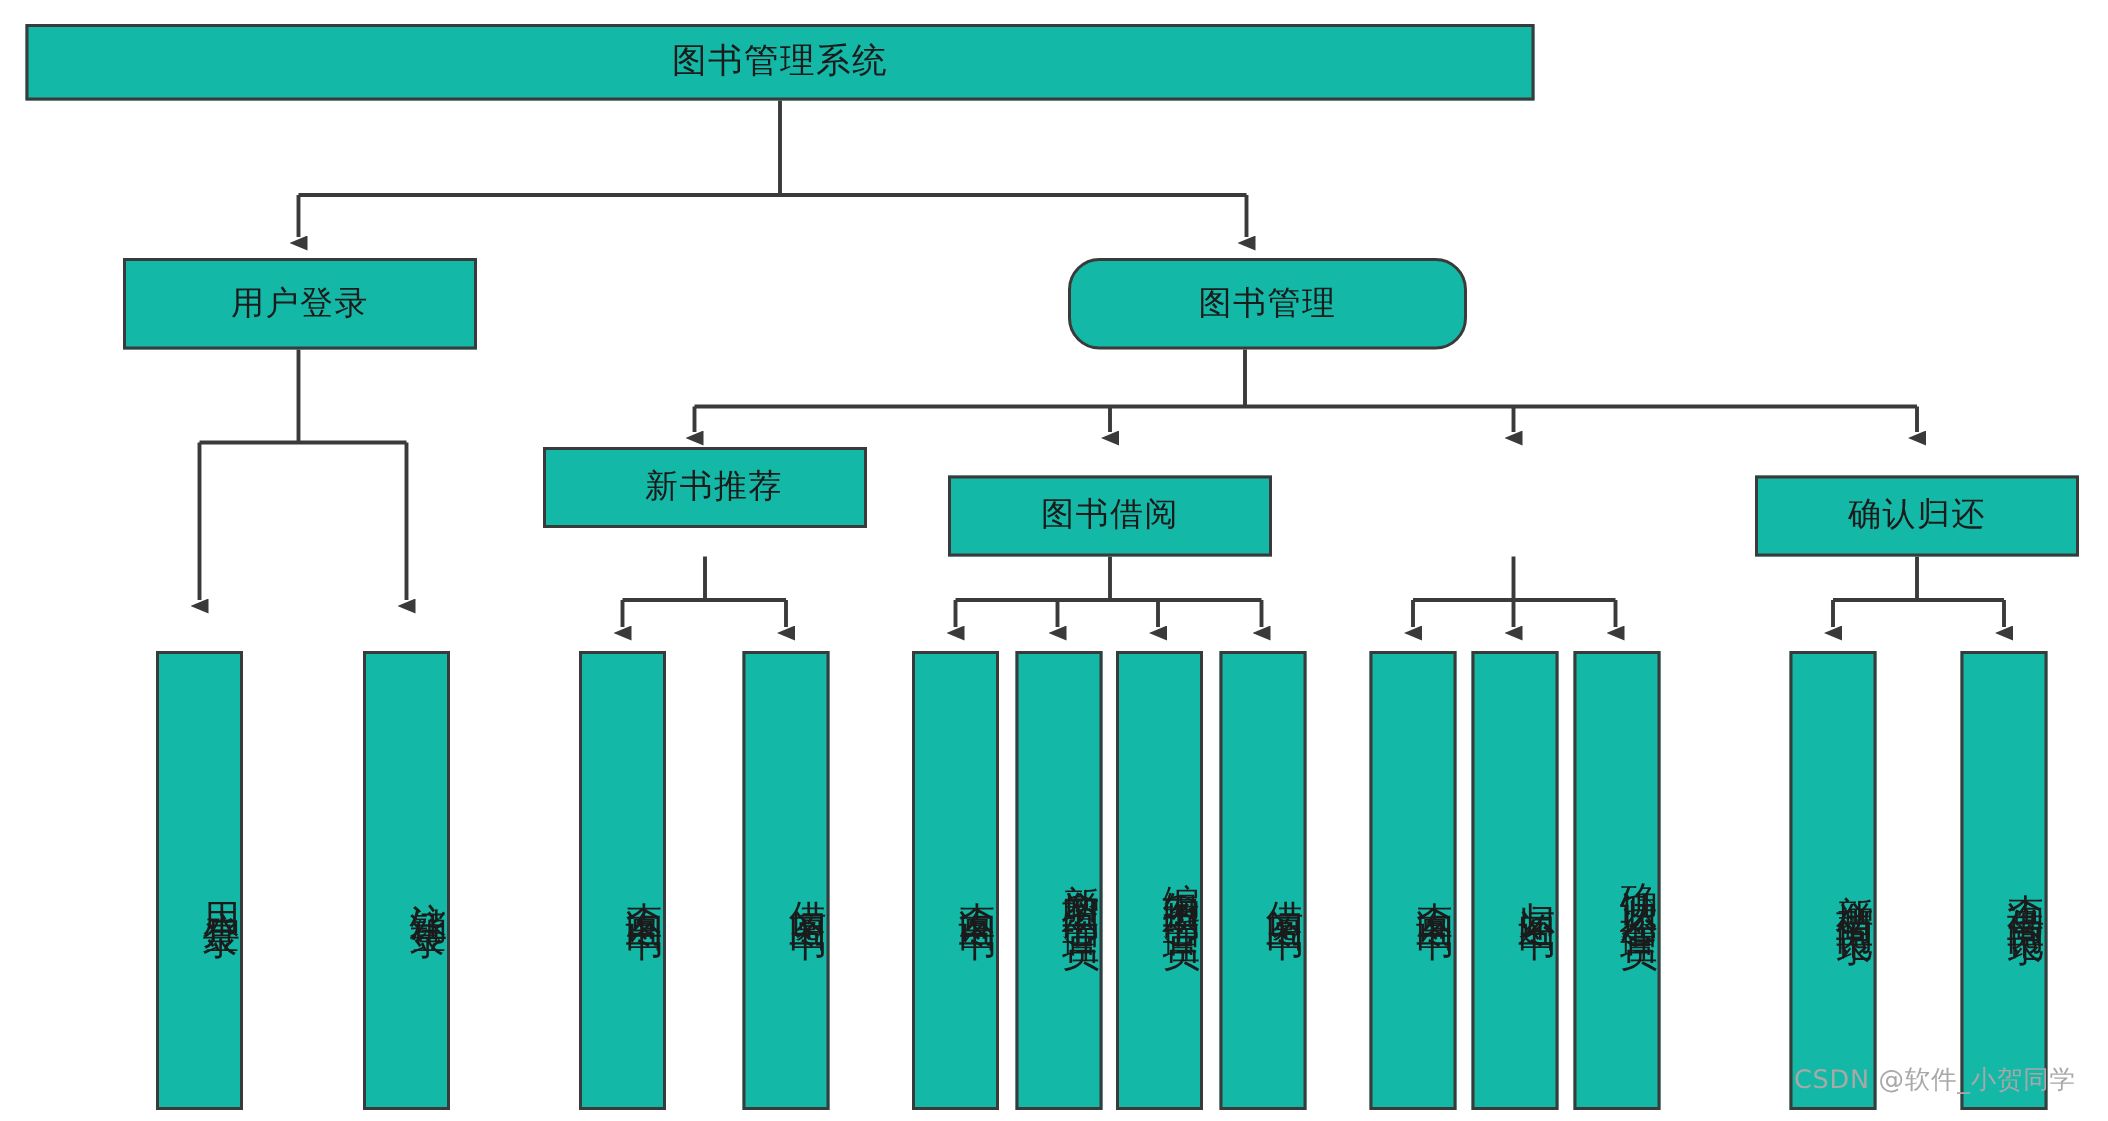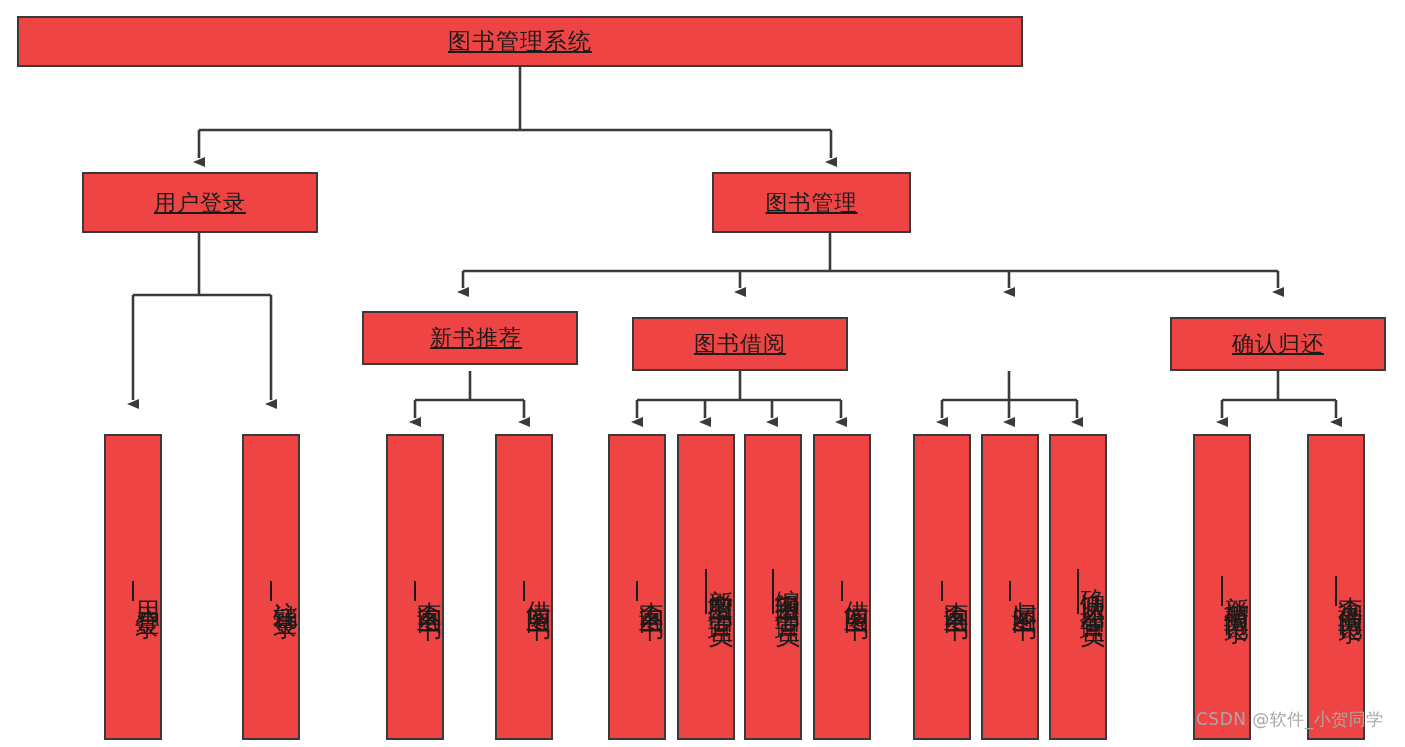--- a/index.html
+++ b/index.html
@@ -22,27 +22,26 @@
     left: 0;
     top: 0;
     width: 1405px;
     height: 747px;
     pointer-events: none;
   }
   .node {
     position: absolute;
     box-sizing: border-box;
     border: 2.5px solid #3a3a3a;
-    background: #ef4444;
+    background: #14b8a6;
     display: flex;
     align-items: center;
     justify-content: center;
     color: #1b1b1b;
     line-height: 1.05;
-    text-decoration: underline;
   }
   .node.horiz {
     font-size: 22px;
     letter-spacing: 1px;
   }
   .node.root {
     font-size: 23px;
   }
   .node.leaf {
     writing-mode: vertical-rl;
@@ -123,25 +122,25 @@
     </g>
   </svg>
 
   <div class="node horiz root" style="left:17px; top:16px; width:1006px; height:51px;">
     <span>图书管理系统</span>
   </div>
 
   <div class="node horiz" style="left:82px; top:172px; width:236px; height:61px;">
     <span>用户登录</span>
   </div>
-  <div class="node horiz" style="left:712px; top:172px; width:199px; height:61px;">
+  <div class="node horiz" style="left:712px; top:172px; width:266px; height:61px;border-radius:21px;">
     <span>图书管理</span>
   </div>
 
-  <div class="node horiz" style="left:362px; top:311px; width:216px; height:54px;padding-left:12px;">
+  <div class="node horiz" style="left:362px; top:298px; width:216px; height:54px;padding-left:12px;">
     <span>新书推荐</span>
   </div>
   <div class="node horiz" style="left:632px; top:317px; width:216px; height:54px;">
     <span>图书借阅</span>
   </div>
   <div class="node horiz" style="left:1170px; top:317px; width:216px; height:54px;">
     <span>确认归还</span>
   </div>
 
   <div class="node leaf" style="left:104px; top:434px; width:58px; height:306px;">

